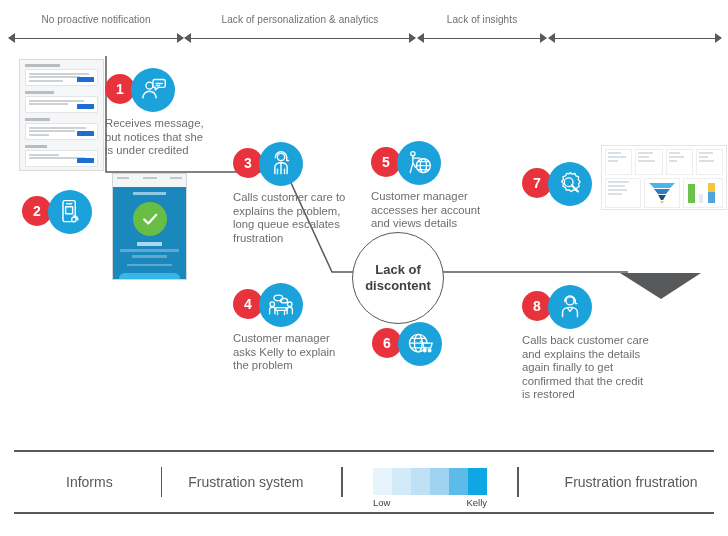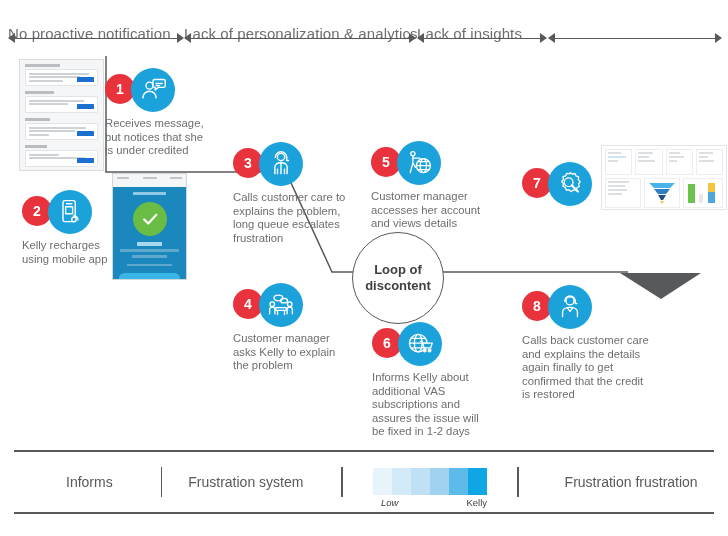--- a/index.html
+++ b/index.html
@@ -8,22 +8,22 @@
     font-family:"Liberation Sans", sans-serif;
     color:#58595b;
     -webkit-font-smoothing:antialiased;
   }
   .stage{position:absolute;left:0;top:0;width:728px;height:536px;}
 
   
   .phase-row{position:absolute;left:0;top:14px;width:728px;height:34px;}
   .phase{position:absolute;top:0;height:34px;}
   .phase-label{
-    position:absolute;left:0;top:11px;width:100%;
-    font-size:15px;color:#6d6e71;
+    position:absolute;left:0;top:0;width:100%;
+    text-align:center;font-size:10px;color:#6d6e71;
     letter-spacing:.1px;white-space:nowrap;
   }
   .phase-arrow{position:absolute;left:0;top:19px;width:100%;height:11px;}
   .phase-arrow .bar{
     position:absolute;left:6px;right:6px;top:5px;height:1.4px;background:#58595b;
   }
   .phase-arrow .head{
     position:absolute;top:0;width:0;height:0;
     border-top:5.5px solid transparent;border-bottom:5.5px solid transparent;
   }
@@ -104,21 +104,21 @@
 
   
   .legend{position:absolute;left:14px;top:450px;width:700px;height:60px;
     border-top:2px solid #58595b;border-bottom:2px solid #58595b;}
   .legend-inner{position:relative;height:100%;display:flex;align-items:center;}
   .lg-item{font-size:14px;color:#58595b;white-space:nowrap;}
   .lg-div{width:1.6px;height:30px;background:#58595b;}
   .swatches{display:flex;}
   .sw{width:19px;height:27px;}
   .sw-labels{position:relative;width:114px;font-size:9.5px;color:#414042;margin-top:2px;}
-  .sw-low{position:absolute;left:8px;top:0;font-style:italic;}
+  .sw-low{position:absolute;left:0;top:0;}
   .sw-high{position:absolute;right:0;top:0;}
 </style>
 </head>
 <body>
 
 <div class="stage">
 
   <div class="phase-row">
     <div class="phase" style="left: 8px; width: 176px;">
       <div class="phase-label">No proactive notification</div>
@@ -289,22 +289,20 @@
       <div class="ico">
         <svg width="28" height="28" viewBox="0 0 32 32" fill="none" stroke="#fff" stroke-width="1.6" stroke-linecap="round" stroke-linejoin="round">
           <rect x="8" y="3" width="14" height="24" rx="2"></rect>
           <line x1="12" y1="6.5" x2="18" y2="6.5"></line>
           <rect x="11" y="10" width="8" height="8"></rect>
           <path d="M20 20.5c3 0 5 2 5 4.5"></path>
           <circle cx="20.5" cy="24.5" r="2.6" fill="#1ba2db"></circle>
         </svg>
       </div>
     </div>
-    <div class="step-text">Kelly recharges
-using mobile app</div>
   </div>
 
   <div class="step" style="left: 233px; top: 142px; width: 126px;">
     <div class="step-head">
       <div class="num">3</div>
       <div class="ico">
         <svg width="28" height="28" viewBox="0 0 32 32" fill="none" stroke="#fff" stroke-width="1.6" stroke-linecap="round" stroke-linejoin="round">
           <circle cx="16" cy="8" r="4.2"></circle>
           <path d="M9.5 8.5a6.5 6.5 0 0 1 13 0"></path>
           <path d="M22.5 8.5v3.5h2"></path>
@@ -369,25 +367,20 @@
           <circle cx="14" cy="15" r="10"></circle>
           <ellipse cx="14" cy="15" rx="4.4" ry="10"></ellipse>
           <line x1="4" y1="15" x2="24" y2="15"></line>
           <path d="M6 9.5h16M6 20.5h16"></path>
           <path d="M16.5 13h2l2.2 7.5h7.5l1.8-5.5H19.5" fill="#1ba2db"></path>
           <circle cx="21.5" cy="23.5" r="1.5" fill="#fff"></circle>
           <circle cx="27" cy="23.5" r="1.5" fill="#fff"></circle>
         </svg>
       </div>
     </div>
-    <div class="step-text">Informs Kelly about
-additional VAS
-subscriptions and
-assures the issue will
-be fixed in 1-2 days</div>
   </div>
 
   <div class="step" style="left: 522px; top: 162px; width: 160px;">
     <div class="step-head">
       <div class="num">7</div>
       <div class="ico">
         <svg width="28" height="28" viewBox="0 0 32 32" fill="none" stroke="#fff" stroke-width="1.5" stroke-linecap="round" stroke-linejoin="round">
           <path d="M16 3l2.6 1.7 3-.7 1.3 2.8 2.9 1.1-.3 3.1 2.1 2.3-1.8 2.5.8 3-2.7 1.5-1.1 2.9-3.1-.4-2.5 1.9-2.4-2-3.1.2-1-3-2.8-1.4.6-3-2-2.4 2-2.3-.5-3.1 3-1 1.2-2.8 3 .6z"></path>
           <circle cx="14.5" cy="14" r="5"></circle>
           <line x1="18.2" y1="17.7" x2="25" y2="24.5" stroke-width="2.4"></line>
@@ -410,21 +403,21 @@
       </div>
     </div>
     <div class="step-text">Calls back customer care
 and explains the details
 again finally to get
 confirmed that the credit
 is restored</div>
   </div>
 
   <div class="loop">
-    <span style="white-space:pre-line">Loop of
+    <span style="white-space:pre-line">Lack of
 discontent</span>
   </div>
 
   <div class="legend">
     <div class="legend-inner">
       <div style="width:52px"></div>
       <div class="lg-item">Informs</div>
       <div style="width:48px"></div>
       <div class="lg-div"></div>
       <div style="width:26px"></div>

